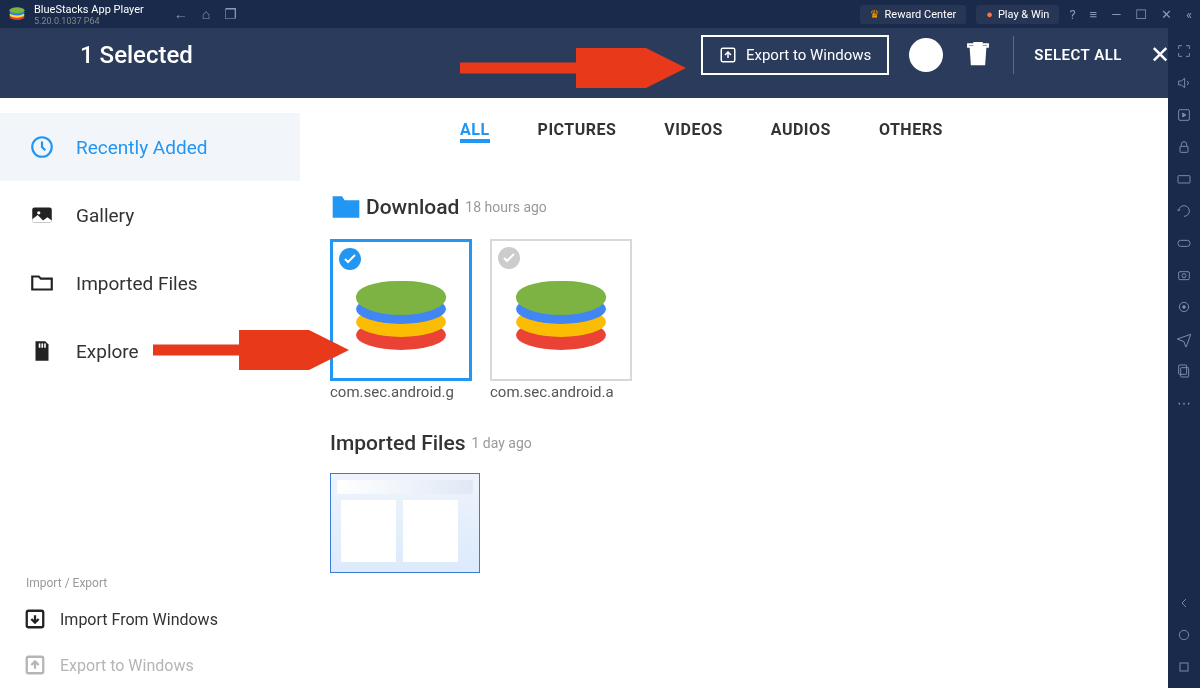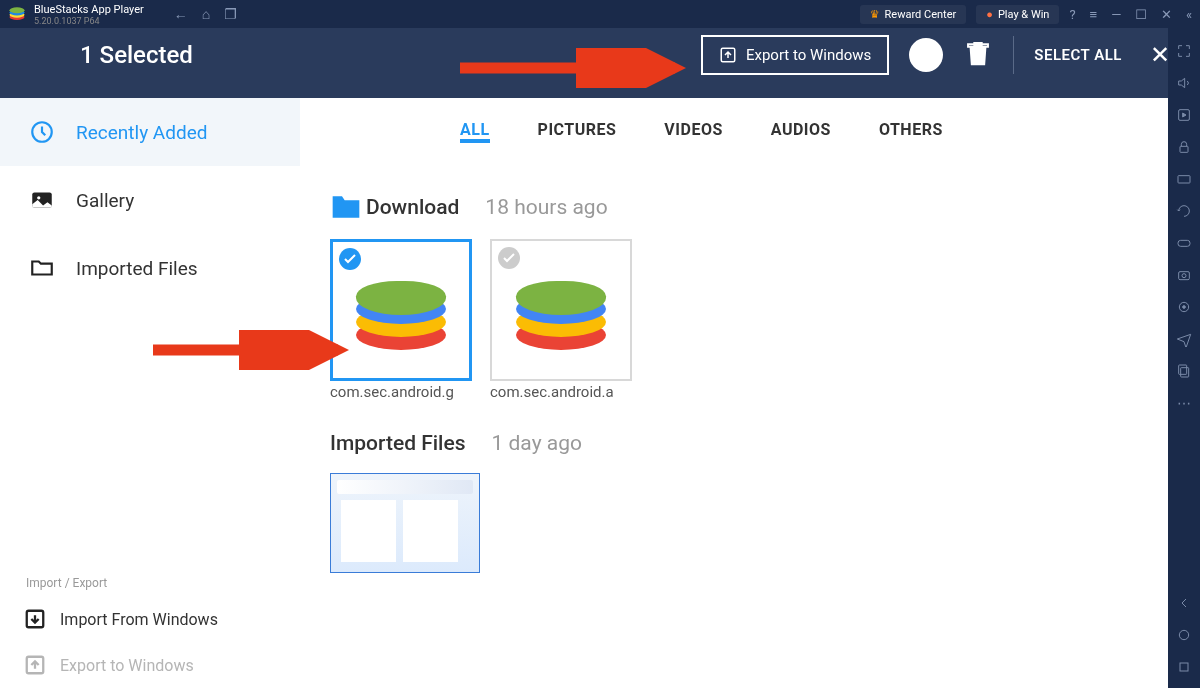--- a/index.html
+++ b/index.html
@@ -25,21 +25,21 @@
 .circle-btn { width: 34px; height: 34px; border-radius: 50%; background: #fff; cursor: pointer; }
 .trash-btn svg { width: 30px; height: 34px; fill: #fff; cursor: pointer; }
 .divider { width: 1px; height: 38px; background: #5a6a88; }
 .select-all { font-size: 15px; font-weight: 600; color: #fff; cursor: pointer; letter-spacing: 0.5px; }
 .close-x { font-size: 24px; color: #fff; cursor: pointer; margin-left: 8px; }
 
 
 .main { display: flex; height: calc(688px - 98px); background: #fff; width: 1168px; }
 
 
-.sidebar { width: 300px; background: #fff; display: flex; flex-direction: column; justify-content: space-between; }
+.sidebar { width: 300px; background: #fff; padding-top: 15px; display: flex; flex-direction: column; justify-content: space-between; }
 .side-item { display: flex; align-items: center; gap: 20px; padding: 20px 28px; font-size: 19px; color: #333; cursor: pointer; }
 .side-item.active { background: #f2f6fa; color: #2196f3; }
 .side-item.active .side-icon svg { stroke: #2196f3; fill: none; }
 .side-icon { width: 28px; height: 28px; display: flex; align-items: center; justify-content: center; }
 .side-icon svg { width: 26px; height: 26px; }
 .dots-grid { display: grid; grid-template-columns: repeat(3,6px); grid-template-rows: repeat(3,6px); gap: 4px; }
 .dots-grid span { width: 6px; height: 6px; background: #222; border-radius: 1px; }
 .side-spacer { flex: 1; }
 .side-footer-label { font-size: 12px; color: #999; padding: 6px 26px; }
 .side-footer-item { display: flex; align-items: center; gap: 14px; padding: 12px 24px; font-size: 16px; font-weight: 400; color: #333; cursor: pointer; }
@@ -48,21 +48,21 @@
 
 .content { flex: 1; background: #fff; padding: 22px 30px; overflow-y: auto; }
 .tabs { display: flex; gap: 48px; margin-left: 130px; margin-bottom: 50px; }
 .tab { font-size: 16px; font-weight: 700; color: #333; cursor: pointer; letter-spacing: 0.5px; }
 .tab.active { color: #2196f3; border-bottom: 4px solid #2196f3; }
 
 .section { margin-bottom: 30px; }
 .section-head { display: flex; align-items: center; gap: 4px; margin-bottom: 18px; }
 .folder-icon { width: 32px; height: 28px; }
 .section-title { font-size: 21px; font-weight: 500; color: #333; }
-.section-time { font-size: 21px; color: #999; margin-left: 22px; }
+.section-time { font-size: 14px; color: #999; margin-left: 2px; }
 
 .thumbs { display: flex; gap: 18px; }
 .thumb { width: 142px; }
 .thumb-box { width: 142px; height: 142px; border: 2px solid #d8d8d8; display: flex; align-items: center; justify-content: center; position: relative; cursor: pointer; background: #fff; }
 .thumb-box.selected { border: 3px solid #2196f3; }
 .check { position: absolute; top: 6px; left: 6px; width: 22px; height: 22px; border-radius: 50%; background: #ccc; display: flex; align-items: center; justify-content: center; }
 .check.on { background: #2196f3; }
 .check svg { width: 12px; height: 10px; fill: #fff; }
 .thumb-label { font-size: 15px; color: #555; margin-top: 2px; white-space: nowrap; overflow: hidden; text-overflow: ellipsis; }
 
@@ -168,20 +168,31 @@
         </div>
       <span>Gallery</span>
     </div>
     <div class="side-item">
       <div class="side-icon">
           <svg viewBox="0 0 24 24" fill="none" stroke="#222" stroke-width="2">
             <path d="M3 6h6l2 2h10v10H3z"></path>
           </svg>
         </div>
       <span>Imported Files</span>
+    </div>
+    <div class="side-item">
+      <div class="side-icon">
+          <svg viewBox="0 0 24 24" fill="#222">
+            <path d="M6 3h9l3 3v15H6z"></path>
+            <rect x="9" y="5" width="1.5" height="4" fill="#fff"></rect>
+            <rect x="11.5" y="5" width="1.5" height="4" fill="#fff"></rect>
+            <rect x="14" y="5" width="1.5" height="4" fill="#fff"></rect>
+          </svg>
+        </div>
+      <span>Explore</span>
     </div>
     <div class="side-spacer"></div>
     <div class="side-footer-label">Import / Export</div>
     <div class="side-footer-item">
       <svg width="22" height="22" viewBox="0 0 24 24" fill="none" stroke="#222" stroke-width="2.5">
           <rect x="3" y="3" width="18" height="18" rx="2"></rect>
           <path d="M12 8v8m-4-4l4 4 4-4"></path>
         </svg>
       <span>Import From Windows</span>
     </div>

